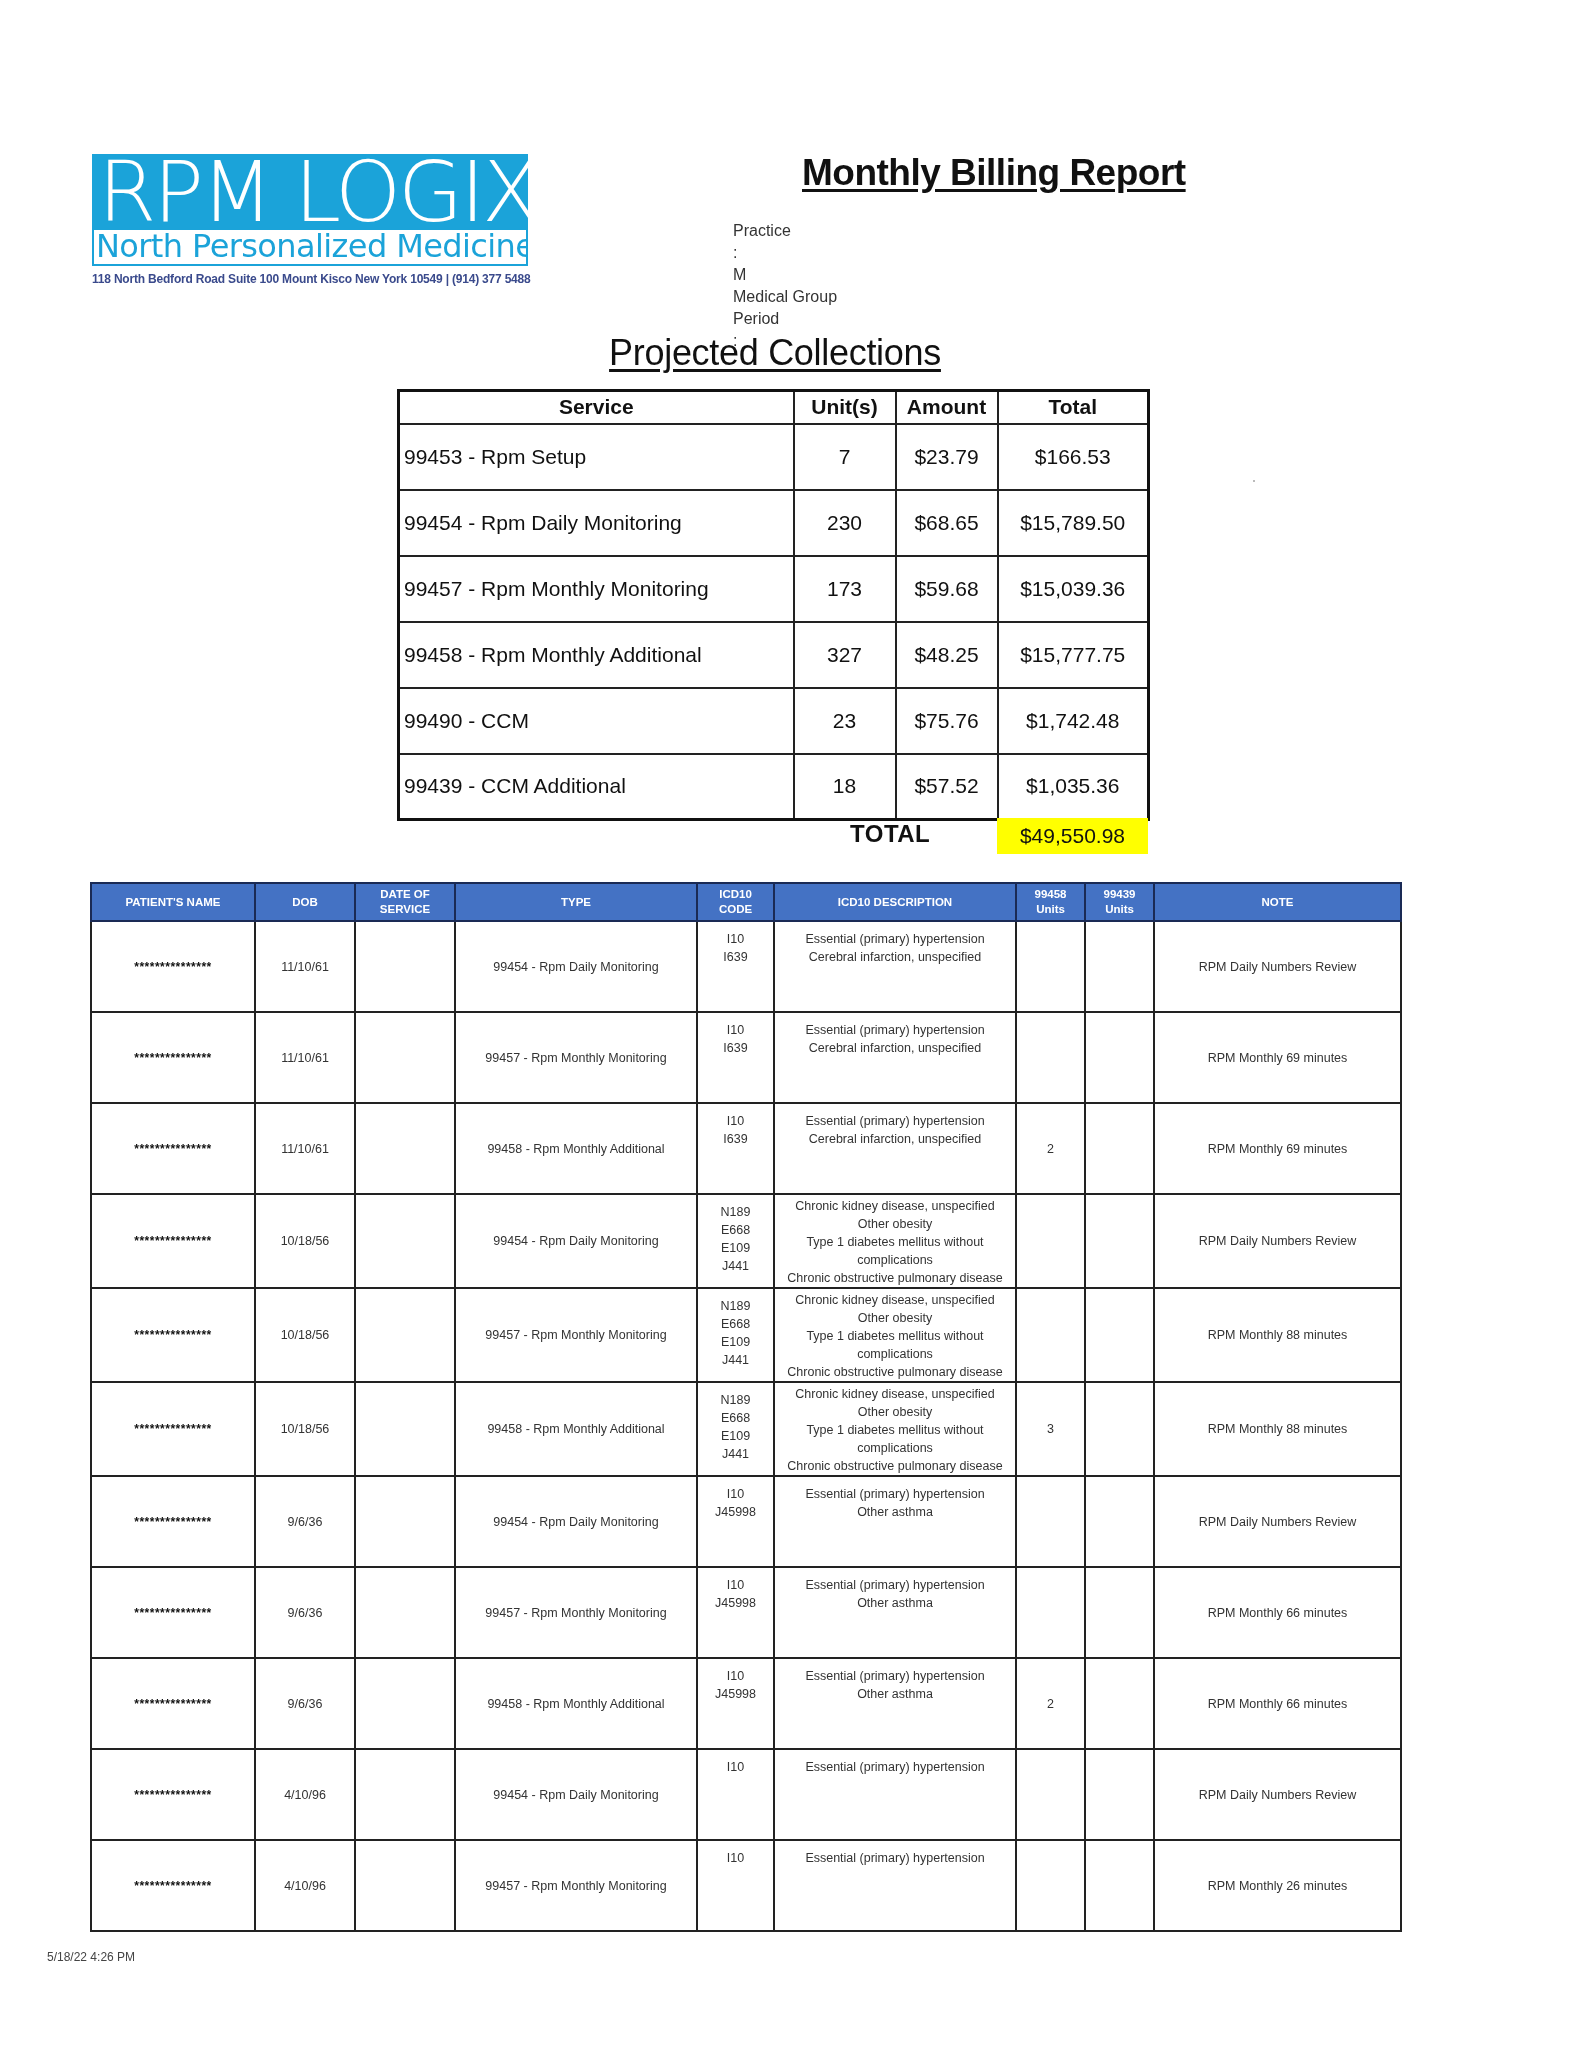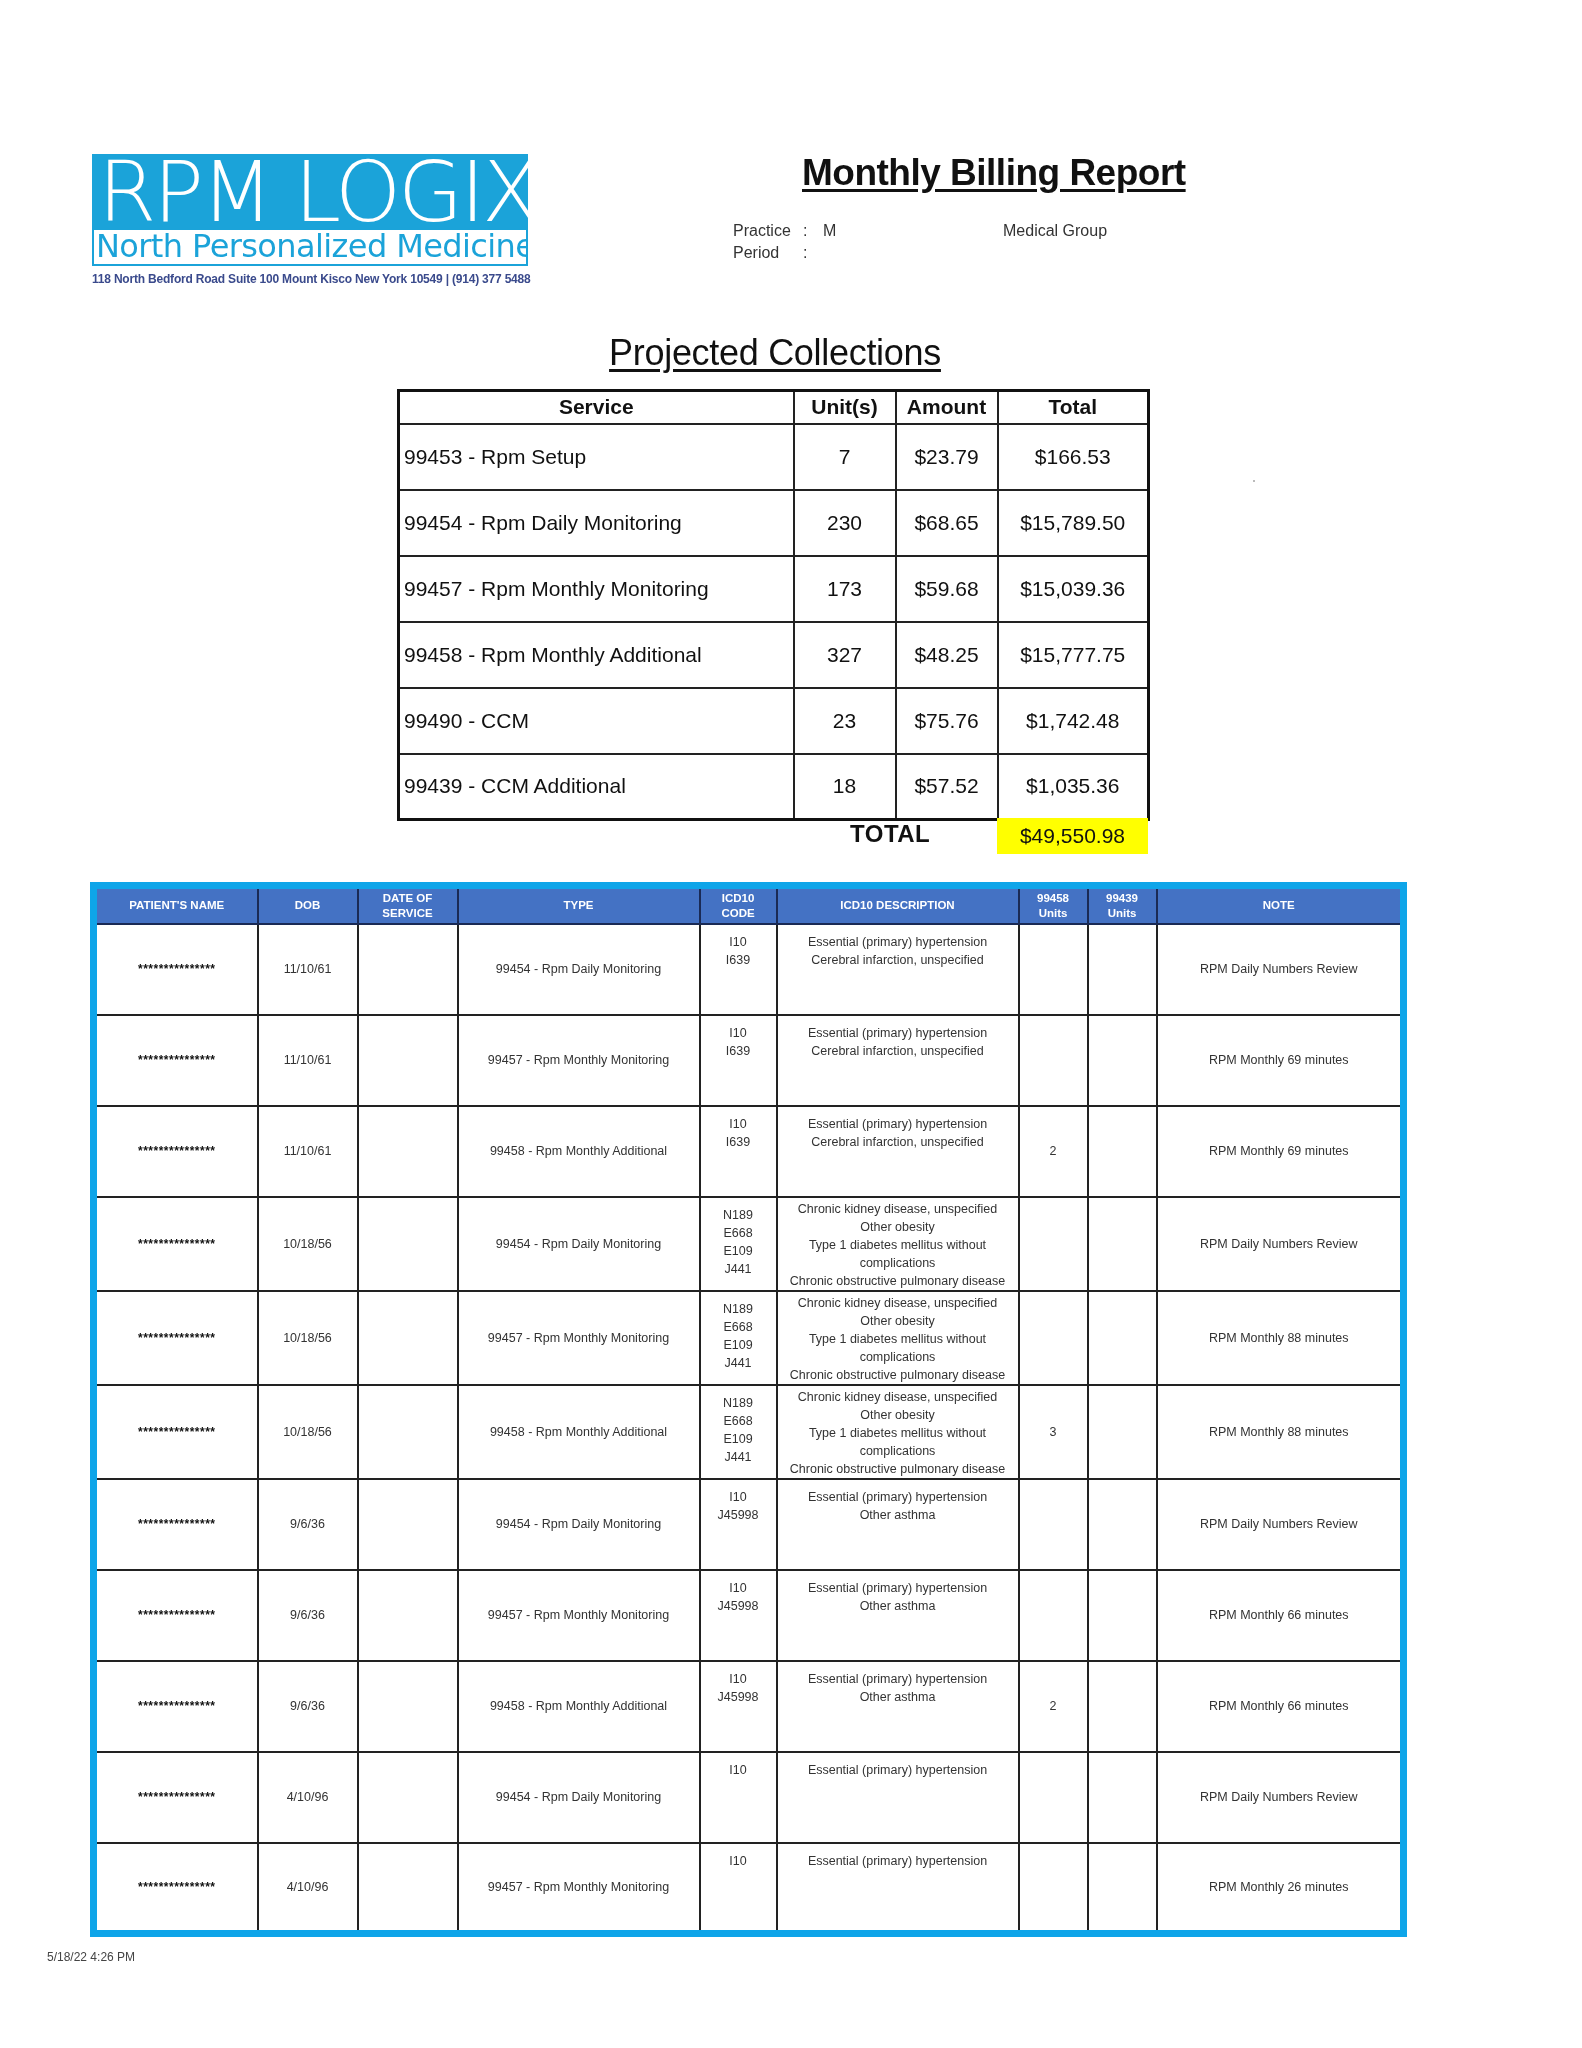--- a/index.html
+++ b/index.html
@@ -23,21 +23,21 @@
     .logo-address { margin-top: 6px; font-size: 12px; font-weight: bold; color: #3a4a8c; white-space: nowrap; letter-spacing: -0.2px; }
 
     
     .report-title {
       position: absolute; left: 790px; top: 152px;
       font-size: 37px; font-weight: bold; text-decoration: underline; text-underline-offset: 4px;
       letter-spacing: -0.5px;
       margin-left: 12px;
     }
     .meta { position: absolute; left: 733px; top: 220px; font-size: 16px; color: #333; line-height: 22px; }
-    .meta .row { display: flex; }
+    .meta .row { display: flex; flex-direction: column; }
     .meta .lbl { width: 70px; }
     .meta .colon { width: 20px; }
     .meta .val { width: 180px; }
     .meta .grp { }
 
     
     .pc-title {
       position: absolute; left: 0; width: 1550px; text-align: center; top: 332px;
       font-size: 36px; text-decoration: underline; text-underline-offset: 4px; letter-spacing: -0.3px;
     }
@@ -55,21 +55,21 @@
     .pc-table .c-total { width: 151px; }
     .pc-total-label { position: absolute; left: 850px; top: 820px; font-size: 24px; font-weight: bold; letter-spacing: 0.5px; }
     .pc-total-value {
       position: absolute; left: 997px; top: 818px; width: 151px; height: 36px;
       background: #ffff00; text-align: center; font-size: 21px; line-height: 36px;
     }
 
     
     .pt-table {
       position: absolute; left: 90px; top: 882px; border-collapse: collapse;
-      font-size: 12.5px; border: 7px solid #0ea5e9; table-layout: fixed;
+      font-size: 12.5px; border: 1px solid #0ea5e9; table-layout: fixed;
     }
     .pt-table th {
       background: #4472c4; color: #fff; font-weight: bold; font-size: 11.5px; height: 38px;
       border: 2px solid #1a2a55; text-align: center; line-height: 15px;
     }
     .pt-table td {
       border: 2px solid #222; height: 91px; text-align: center; vertical-align: middle;
       color: #333; position: relative;
     }
     .pt-table td.code, .pt-table td.desc { vertical-align: top; padding-top: 8px; line-height: 18px; }

